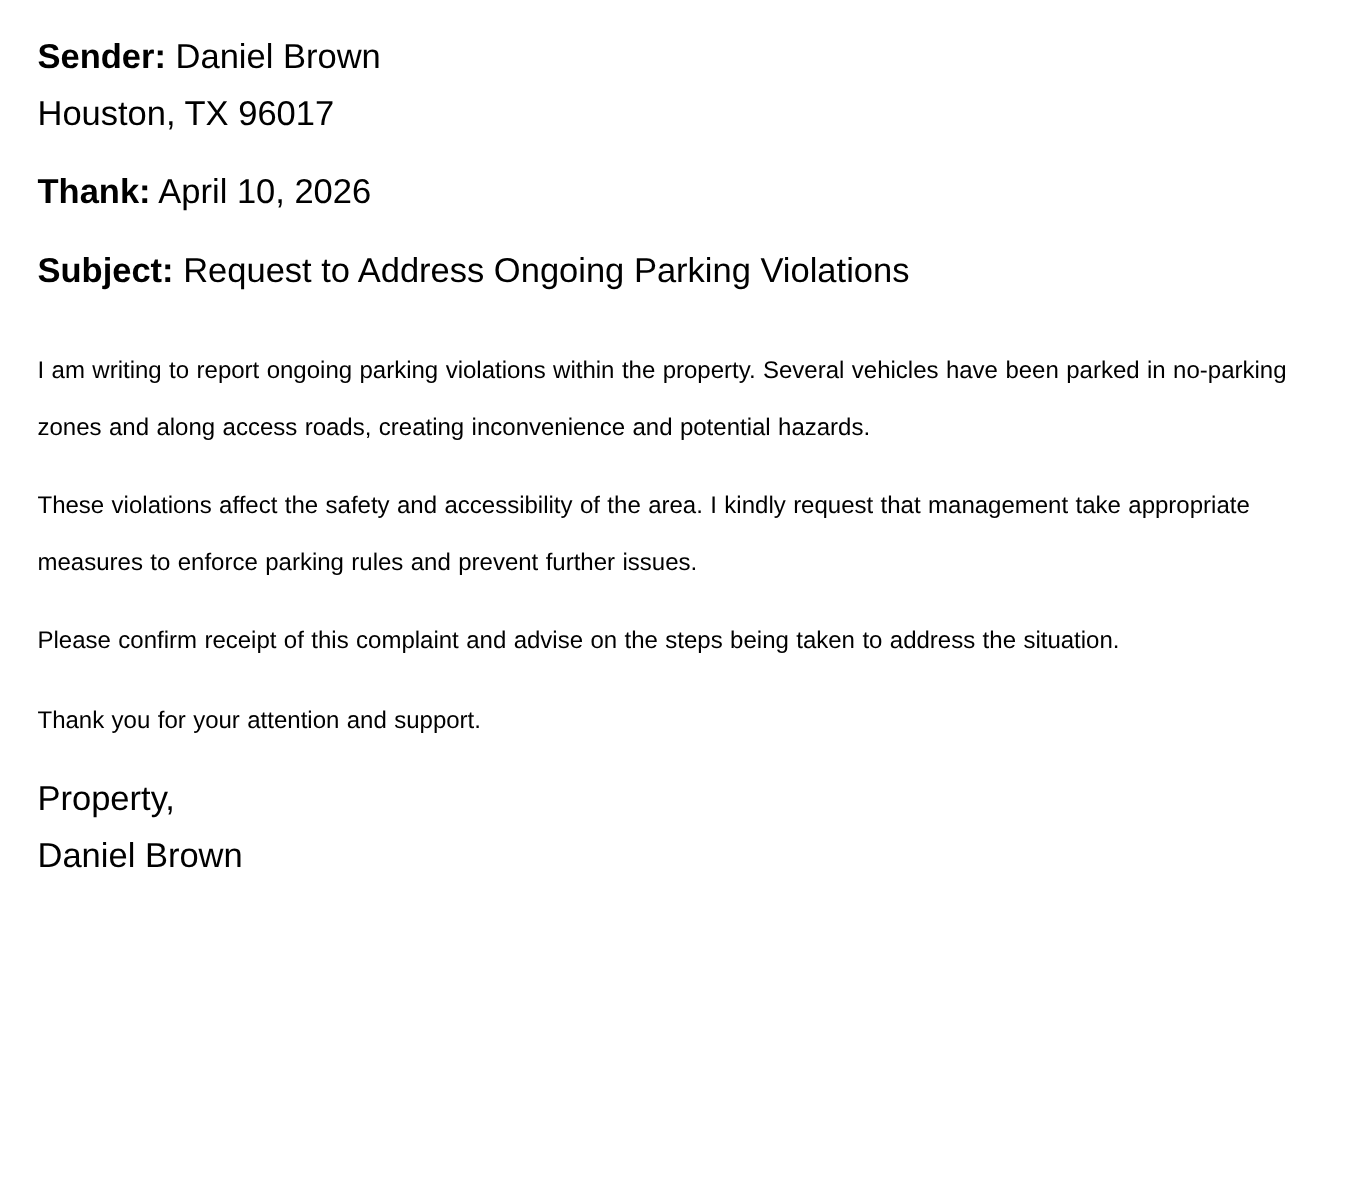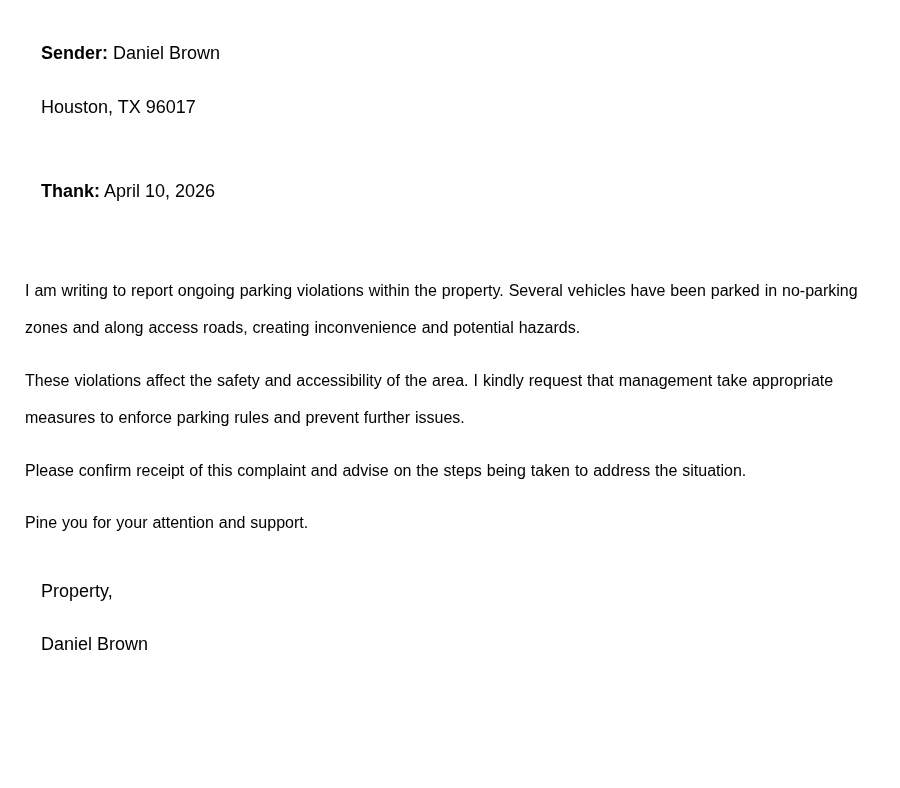--- a/index.html
+++ b/index.html
@@ -15,24 +15,24 @@
       color: #000000;
     }
     .page {
       position: relative;
       width: 900px;
       height: 788px;
       box-sizing: border-box;
       padding: 19px 0 0 25px;
     }
     .line {
-      font-size: 18px;
+      font-size: 23px;
       line-height: 37.5px;
       white-space: nowrap;
-      margin: 16px;
+      margin: 0;
     }
     .para {
       font-size: 16px;
       line-height: 37.5px;
       margin: 0;
       width: 860px;
       word-spacing: 0.5px;
     }
     .gap { height: 15px; }
     .label { font-weight: bold; }
@@ -46,39 +46,40 @@
     <p class="line"><span class="label">Sender:</span> <span>Daniel Brown</span></p>
     <p class="line">Houston, TX 96017</p>
   </div>
 
   <div class="gap"></div>
 
   <p class="line"><span class="label">Thank:</span> <span>April 10, 2026</span></p>
 
   <div class="gap"></div>
 
+  <p class="line"><span class="label">Subject:</span> <span>Request to Address Ongoing Parking Violations</span></p>
 
   <div class="gap"></div>
 
 
   <div class="gap"></div>
 
   <p class="para">I am writing to report ongoing parking violations within the property. Several vehicles have been parked in no-parking zones and along access roads, creating inconvenience and potential hazards.</p>
 
   <div class="gap"></div>
 
   <p class="para">These violations affect the safety and accessibility of the area. I kindly request that management take appropriate measures to enforce parking rules and prevent further issues.</p>
 
   <div class="gap"></div>
 
   <p class="para">Please confirm receipt of this complaint and advise on the steps being taken to address the situation.</p>
 
   <div class="gap"></div>
 
-  <p class="para">Pine you for your attention and support.</p>
+  <p class="para">Thank you for your attention and support.</p>
 
   <div class="gap"></div>
 
   <div>
     <p class="line">Property,</p>
     <p class="line">Daniel Brown</p>
   </div>
 
 </div>
 

